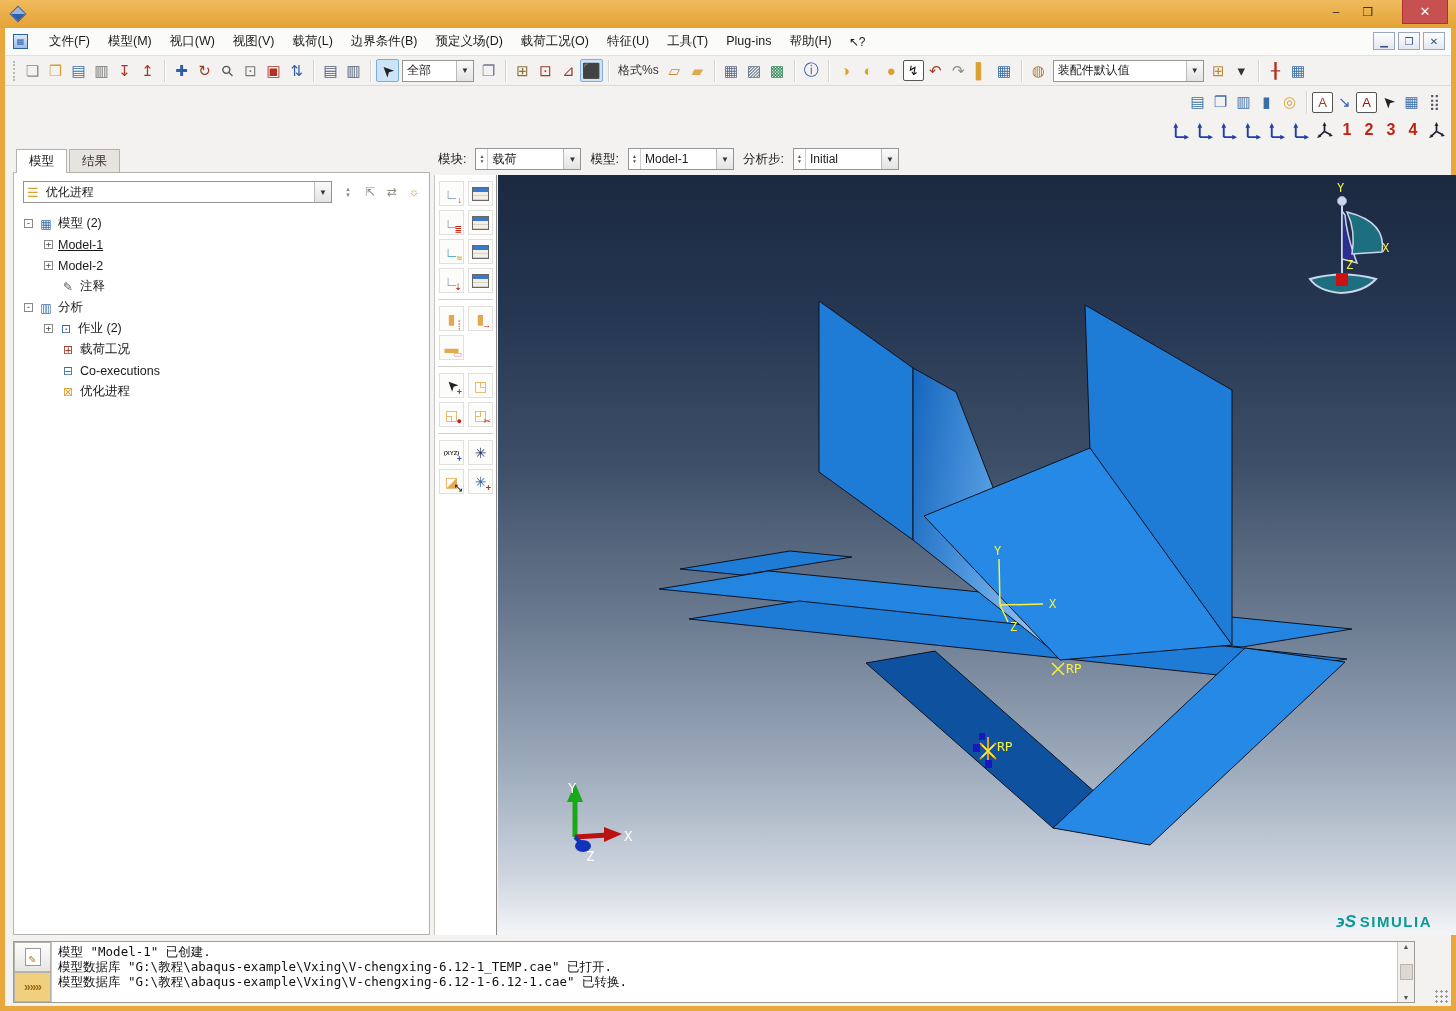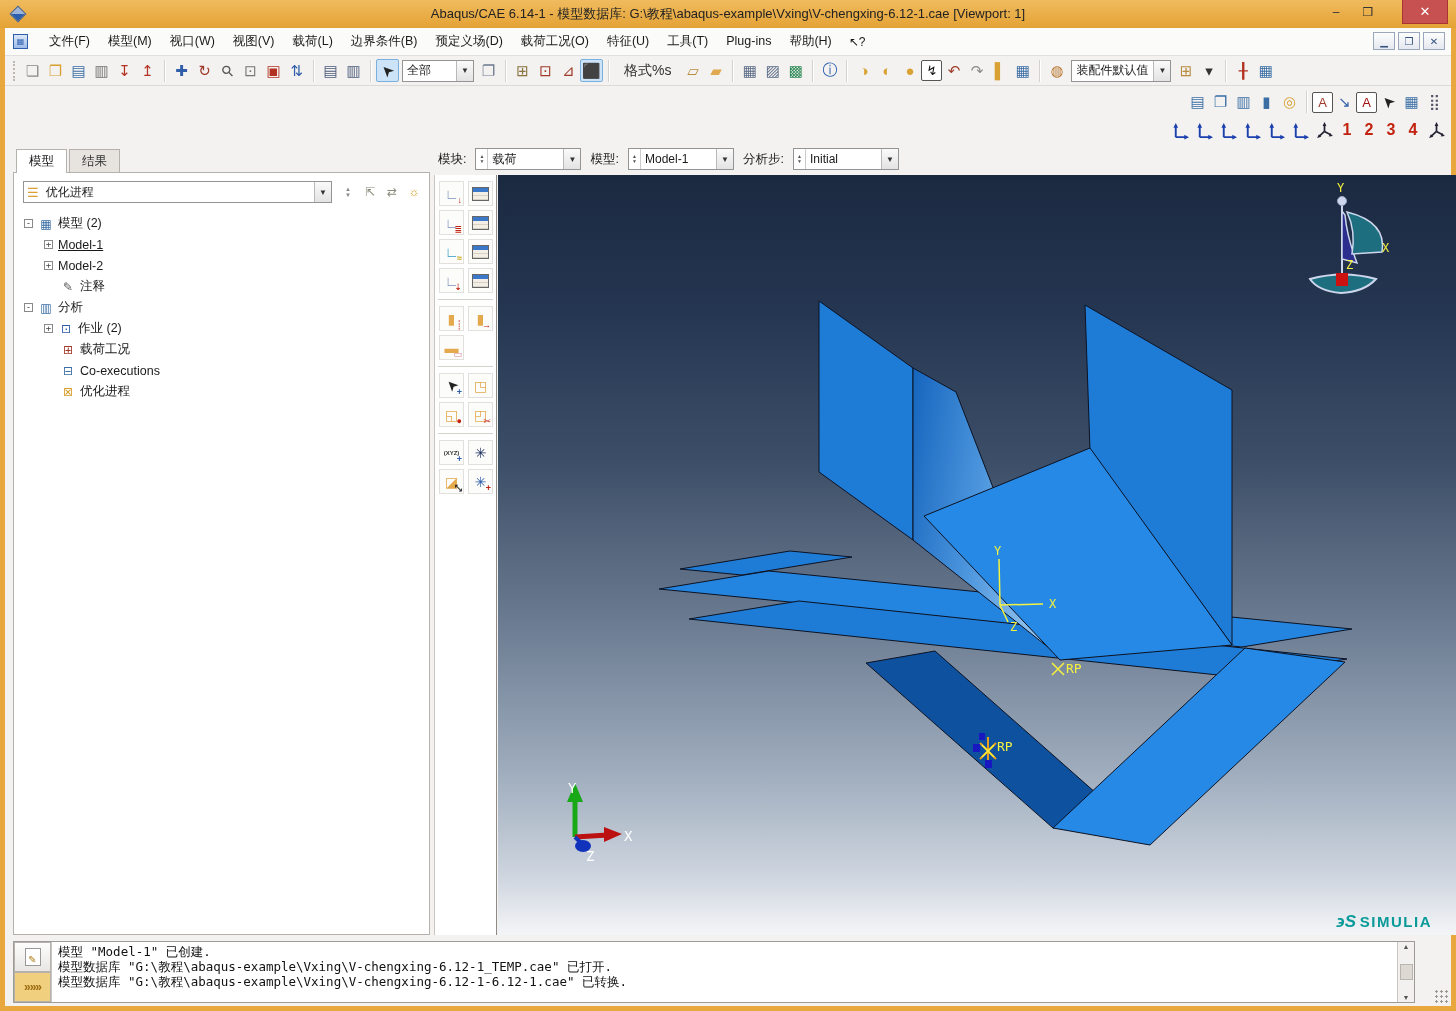--- a/index.html
+++ b/index.html
@@ -43,21 +43,21 @@
   .tbi.boxed { border:1px solid #555; background:#fff; width:21px; height:21px; font-size:13px; }
   .tbi.hl { background:#CDE3F7; border:1px solid #7AB0E0; }
   .rot-nw { transform:rotate(225deg); display:inline-block; }
   .rot-mag { transform:rotate(-45deg); display:inline-block; }
   .combo { height:22px; background:#fff; border:1px solid #949494; display:flex; align-items:center; margin:0 3px; }
   .combo .cval { padding:0 4px; flex:1; font-size:12px; white-space:nowrap; overflow:hidden; }
   .combo .dd { width:17px; height:100%; border-left:1px solid #b9b9b9; background:linear-gradient(#fafafa,#e3e3e3);
     display:flex; align-items:center; justify-content:center; font-size:8px; color:#333; }
   .combo .spin { width:12px; height:100%; border-right:1px solid #ccc; display:flex; flex-direction:column;
     align-items:center; justify-content:center; font-size:5px; color:#555; line-height:5px; }
-  .tlabel { font-size:14px; color:#333; margin:0 10px; white-space:nowrap; }
+  .tlabel { font-size:12px; color:#333; margin:0 4px; white-space:nowrap; }
 
   #toolbar-right2 { position:absolute; right:10px; top:88px; height:28px; display:flex; align-items:center; }
   #toolbar-right3 { position:absolute; right:8px; top:116px; height:28px; display:flex; align-items:center; }
   .numbtn { width:22px; height:22px; display:flex; align-items:center; justify-content:center;
     color:#C22210; font-weight:bold; font-size:16px; }
   .axbtn { width:24px; height:22px; display:flex; align-items:center; justify-content:center; }
 
   
   #contextbar { position:absolute; left:438px; top:146px; height:26px; display:flex; align-items:center; gap:6px; }
   #contextbar .clabel { font-size:12.5px; color:#1a1a1a; }
@@ -140,21 +140,20 @@
     </symbol>
   </defs>
 </svg>
 
 <div id="app">
 
   <div id="titlebar">
     <span id="title-icon">
         <span class="d1"></span>
       </span>
-    <span id="title-text">Abaqus/CAE 6.14-1 - 模型数据库: G:\教程\abaqus-example\Vxing\V-chengxing-6.12-1.cae [Viewport: 1]</span>
     <span class="wbtn" id="btn-min">–</span>
     <span class="wbtn" id="btn-max">❒</span>
     <span class="wbtn" id="btn-close">✕</span>
   </div>
 
   <div id="content-bg"></div>
 
   <div id="menubar">
     <span id="menu-doc-icon">▦</span>
     <span id="menu-items"><span class="menu-item">文件(F)</span><span class="menu-item">模型(M)</span><span class="menu-item">视口(W)</span><span class="menu-item">视图(V)</span><span class="menu-item">载荷(L)</span><span class="menu-item">边界条件(B)</span><span class="menu-item">预定义场(D)</span><span class="menu-item">载荷工况(O)</span><span class="menu-item">特征(U)</span><span class="menu-item">工具(T)</span><span class="menu-item">Plug-ins</span><span class="menu-item">帮助(H)</span></span>
@@ -280,21 +279,21 @@
       <span class="tbi">
         <span style="color: rgb(217, 160, 50);">▌</span>
       </span>
       <span class="tbi">
         <span style="color: rgb(58, 110, 165);">▦</span>
       </span>
       <span class="tsep"></span>
       <span class="tbi">
         <span style="color: rgb(184, 118, 47);">◍</span>
       </span>
-      <span class="combo" style="width: 100px;">
+      <span class="combo" style="width: 151px;">
         <span class="cval">装配件默认值</span>
         <span class="dd">▼</span>
       </span>
       <span class="tbi">
         <span style="color: rgb(185, 140, 63);">⊞</span>
       </span>
       <span class="tbi">
         <span style="color: rgb(51, 51, 51);">▾</span>
       </span>
       <span class="tsep"></span>

